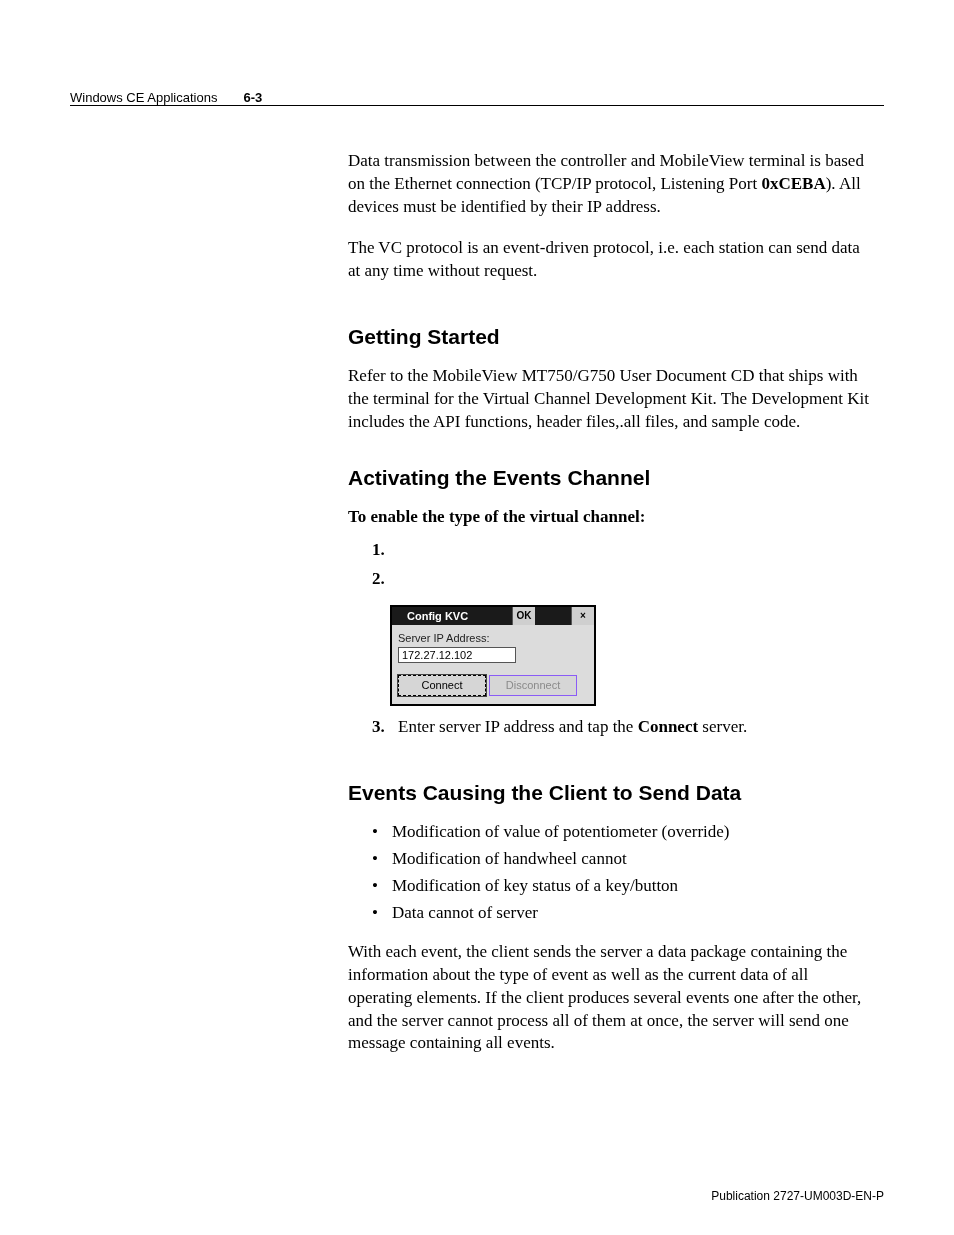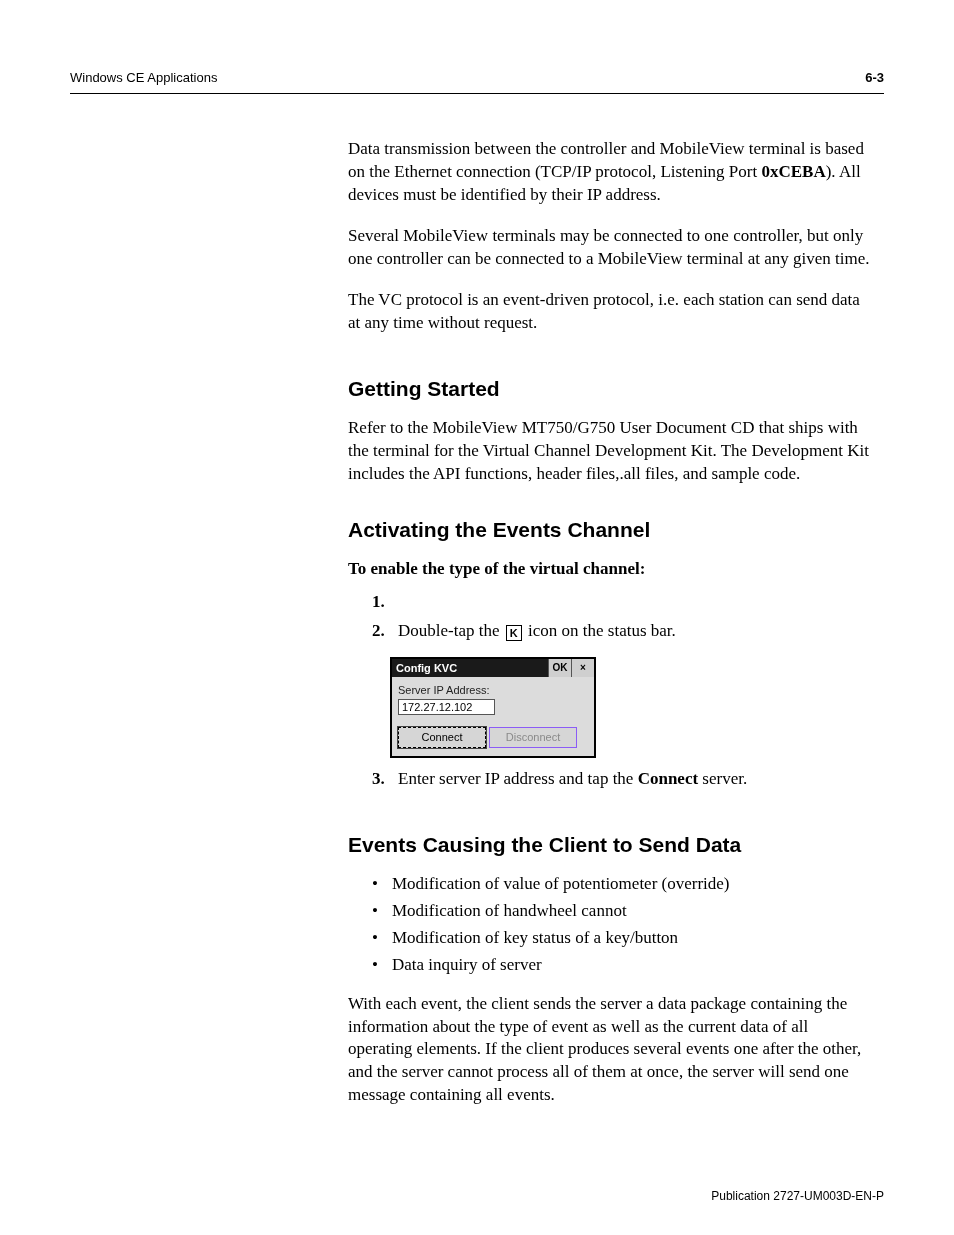--- a/index.html
+++ b/index.html
@@ -11,27 +11,27 @@
   }
   .page {
     width: 954px;
     height: 1235px;
     position: relative;
     box-sizing: border-box;
     padding: 70px 70px 40px 70px;
   }
   .running-head {
     display: flex;
-    justify-content: space-between;
+    justify-content: flex-start;
     align-items: baseline;
     font-family: Arial, Helvetica, sans-serif;
     font-size: 13px;
     border-bottom: 1.4px solid #000;
-    padding-bottom: 8px;
     margin-bottom: 44px;
+    margin-top: 20px;
   }
   .running-head .title { font-weight: 400; }
   .running-head .pn { font-weight: 700; margin-left: 26px; }
 
   .body-col {
     margin-left: 278px; 
     margin-right: 10px;
     font-size: 17px;
     line-height: 1.35;
   }
@@ -91,44 +91,46 @@
     background: #dcdcdc;
     font-family: Tahoma, Arial, sans-serif;
     font-size: 11px;
   }
   .dlg-title {
     display: flex;
     align-items: stretch;
     background: #1a1a1a;
     color: #fff;
     height: 18px;
+    padding-left: 11px;
   }
   .dlg-title .t {
     flex: 1;
     padding: 2px 4px;
     font-weight: 700;
     font-size: 11px;
   }
   .dlg-title .btn {
     width: 22px;
     display: flex;
     align-items: center;
     justify-content: center;
     border-left: 1px solid #555;
     background: #cfcfcf;
     color: #000;
     font-weight: 700;
     font-size: 10px;
+    margin-left: 36px;
   }
   .dlg-body {
     padding: 6px 17px 8px 6px;
   }
   .dlg-label { font-size: 11px; color: #222; margin-bottom: 1px; }
   .dlg-input {
-    width: 97px;
+    width: 118px;
     box-sizing: border-box;
     font-family: Tahoma, Arial, sans-serif;
     font-size: 11px;
     padding: 1px 3px;
     border: 1px solid #555;
     background: #fff;
   }
   .dlg-buttons {
     display: flex;
     justify-content: space-between;
@@ -163,39 +165,35 @@
     <span class="title">Windows CE Applications</span>
     <span class="pn">6-3</span>
   </div>
 
   <div class="body-col">
 
     <p class="para">
       <span>Data transmission between the controller and MobileView terminal is based on the Ethernet connection (TCP/IP protocol, Listening Port </span><span class="b">0xCEBA</span><span>). All devices must be identified by their IP address.</span>
     </p>
 
-    <p class="para">Several MobileView terminals may be connected to one controller, but only one controller can be connected to a MobileView terminal at any given time.</p>
 
     <p class="para">The VC protocol is an event-driven protocol, i.e. each station can send data at any time without request.</p>
 
     <div class="h2">Getting Started</div>
     <p class="para">Refer to the MobileView MT750/G750 User Document CD that ships with the terminal for the Virtual Channel Development Kit. The Development Kit includes the API functions, header files,.all files, and sample code.</p>
 
     <div class="h2 tight-top">Activating the Events Channel</div>
     <p class="instr-head">To enable the type of the virtual channel:</p>
 
     <div class="ol">
       <div class="li">
         <div class="num">1.</div>
       </div>
       <div class="li">
         <div class="num">2.</div>
-        <div>
-          <span>Double-tap the </span><span class="k-icon">K</span><span> icon on the status bar.</span>
-        </div>
       </div>
     </div>
 
     <div class="dialog-wrap">
       <div class="dialog">
         <div class="dlg-title">
           <div class="t">Config KVC</div>
           <div class="btn">OK</div>
           <div class="btn">×</div>
         </div>
@@ -229,21 +227,21 @@
       <div class="li">
         <div class="dot">•</div>
         <div>Modification of handwheel cannot</div>
       </div>
       <div class="li">
         <div class="dot">•</div>
         <div>Modification of key status of a key/button</div>
       </div>
       <div class="li">
         <div class="dot">•</div>
-        <div>Data inquiry of server</div>
+        <div>Data cannot of server</div>
       </div>
     </div>
 
     <p class="para">With each event, the client sends the server a data package containing the information about the type of event as well as the current data of all operating elements. If the client produces several events one after the other, and the server cannot process all of them at once, the server will send one message containing all events.</p>
 
   </div>
 
   <div class="footer-pub">Publication 2727-UM003D-EN-P</div>
 
 </div>

